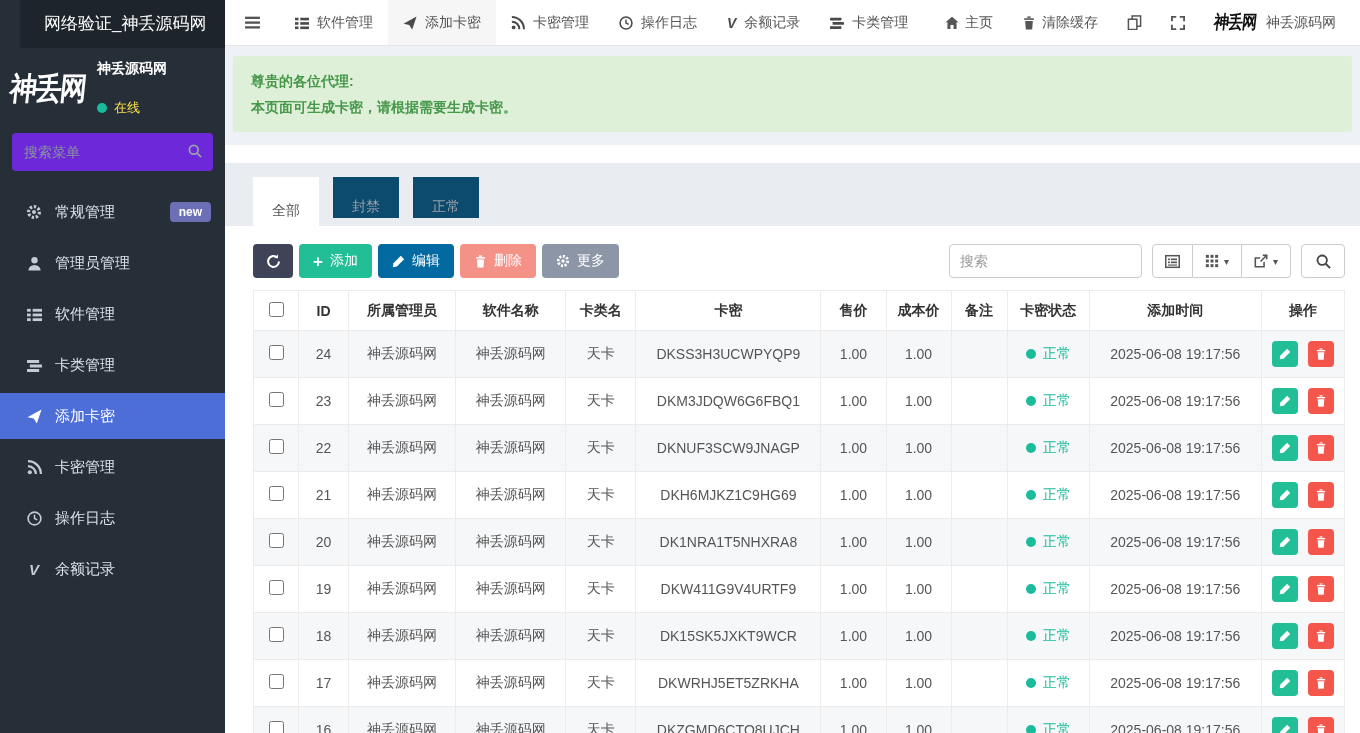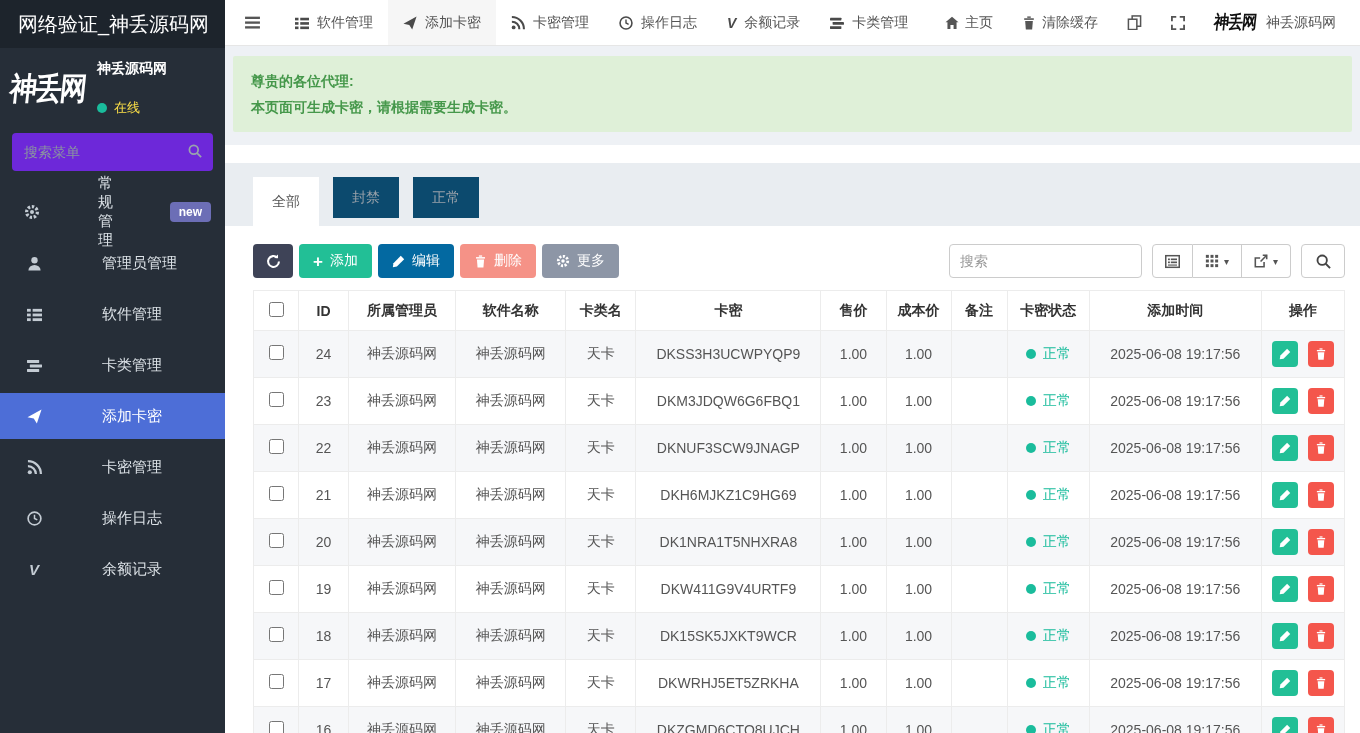--- a/index.html
+++ b/index.html
@@ -2,33 +2,33 @@
 <html><head>
 <meta charset="utf-8">
 <style>
   * { margin:0; padding:0; box-sizing:border-box; }
   html,body { width:1360px; height:733px; overflow:hidden; }
   body { font-family:"Liberation Sans","DejaVu Sans",sans-serif; font-size:14px; color:#555; background:#fff; }
   .app { display:flex; width:1360px; height:733px; }
 
   
   .sidebar { width:225px; min-width:225px; background:#262e38; height:100%; display:flex; flex-direction:column; }
-  .brand { height:48px; line-height:48px; background:#1d242c; color:#fff; font-size:20px; padding-left:18px; white-space:nowrap; }
+  .brand { height:48px; line-height:48px; background:#1d242c; color:#fff; font-size:17px; padding-left:24px; white-space:nowrap;margin-left:20px; }
   .profile { display:flex; align-items:center; padding:12px 14px 10px 10px; }
   .logo-big { color:#fff; font-weight:900; font-size:27px; letter-spacing:-2px; transform:skewX(-6deg) scaleY(1.15); white-space:nowrap; }
   .profile-right { margin-left:12px; }
   .profile-name { color:#fff; font-weight:bold; font-size:14px; }
   .online { display:flex; align-items:center; margin-top:21px; color:#fde047; font-size:13px; }
   .dot { width:10px; height:10px; border-radius:50%; background:#1abc9c; display:inline-block; margin-right:7px; }
   .menu-search { margin:6px 12px 12px 12px; position:relative; }
   .menu-search input { width:100%; height:38px; background:#6d28d9; border:none; border-radius:4px; color:#cfd6dc; padding:0 34px 0 12px; font-size:14px; outline:none; }
   .menu-search input::placeholder { color:#8b959f; }
   .menu-search .sicon { position:absolute; right:11px; top:11px; color:#99a3ad; }
   .menu { flex:1; padding-top:6px; }
-  .menu-item { display:flex; align-items:center; height:46px; margin-bottom:5px; padding-left:24px; color:#dbe1e6; font-size:15px; cursor:pointer;gap:47px; }
+  .menu-item { display:flex; align-items:center; height:46px; margin-bottom:5px; padding-left:24px; color:#dbe1e6; font-size:15px; cursor:pointer; }
   .menu-item .mi { width:20px; margin-right:11px; color:#c3cbd3; display:flex; justify-content:center; }
   .menu-item.active { background:#4d6ed7; color:#fff; }
   .menu-item.active .mi { color:#fff; }
   .badge-new { margin-left:auto; margin-right:14px; background:#6c6eb6; color:#fff; font-size:12px; font-weight:bold; padding:3px 9px; border-radius:4px; }
   .v-glyph { font-weight:900; font-style:italic; font-size:15px; }
 
   
   .main { flex:1; display:flex; flex-direction:column; height:100%; background:#eef1f5; }
   .navbar { height:46px; min-height:46px; background:#fff; border-bottom:1px solid #e6e6e6; display:flex; align-items:stretch; }
   .nav-burger { display:flex; align-items:center; padding:0 19px; color:#555; cursor:pointer; }
@@ -39,21 +39,21 @@
   .nav-link { display:flex; align-items:center; gap:6px; color:#555; cursor:pointer; white-space:nowrap; }
   .mini-logo { font-weight:900; font-size:15px; color:#111; letter-spacing:-1px; transform:skewX(-6deg) scaleY(1.2); }
   .nav-brand-group { display:flex; align-items:center; gap:10px; }
 
   
   .content { flex:1; display:flex; flex-direction:column; overflow:hidden; }
   .notice-area { background:#eef1f5; padding:10px 8px 13px 8px; }
   .notice { background:#dff0d8; border-radius:2px; color:#46984b; font-weight:bold; padding:12px 18px; line-height:26px; font-size:14px; }
   .panel { background:#fff; flex:1; padding-top:18px; display:flex; flex-direction:column; overflow:hidden; }
   .tabband { background:#e9edf1; height:63px; min-height:63px; display:flex; align-items:flex-end; padding-left:28px; }
-  .ftab { padding:0 19px; font-size:14px; cursor:pointer; }
+  .ftab { padding:9px 19px; font-size:14px; cursor:pointer; }
   .ftab.active { background:#fff; color:#555; height:49px; line-height:49px; }
   .ftab.inactive { background:#0c4a6e; color:#9aa2aa; height:41px; line-height:41px; margin-bottom:8px; margin-left:14px; }
   .inner { padding:0 15px 0 28px; flex:1; overflow:hidden; }
 
   .toolbar { margin-top:18px; display:flex; align-items:center; height:34px; }
   .tbtn { height:34px; border:none; border-radius:4px; color:#fff; font-size:14px; display:flex; align-items:center; gap:7px; padding:0 14px; margin-right:6px; cursor:pointer; font-family:inherit; }
   .tbtn .plus { font-size:17px; font-weight:bold; line-height:1; }
   .btn-dark { background:#3e4357; width:40px; justify-content:center; padding:0; }
   .btn-add { background:#22bf96; }
   .btn-edit { background:#0369a1; }

